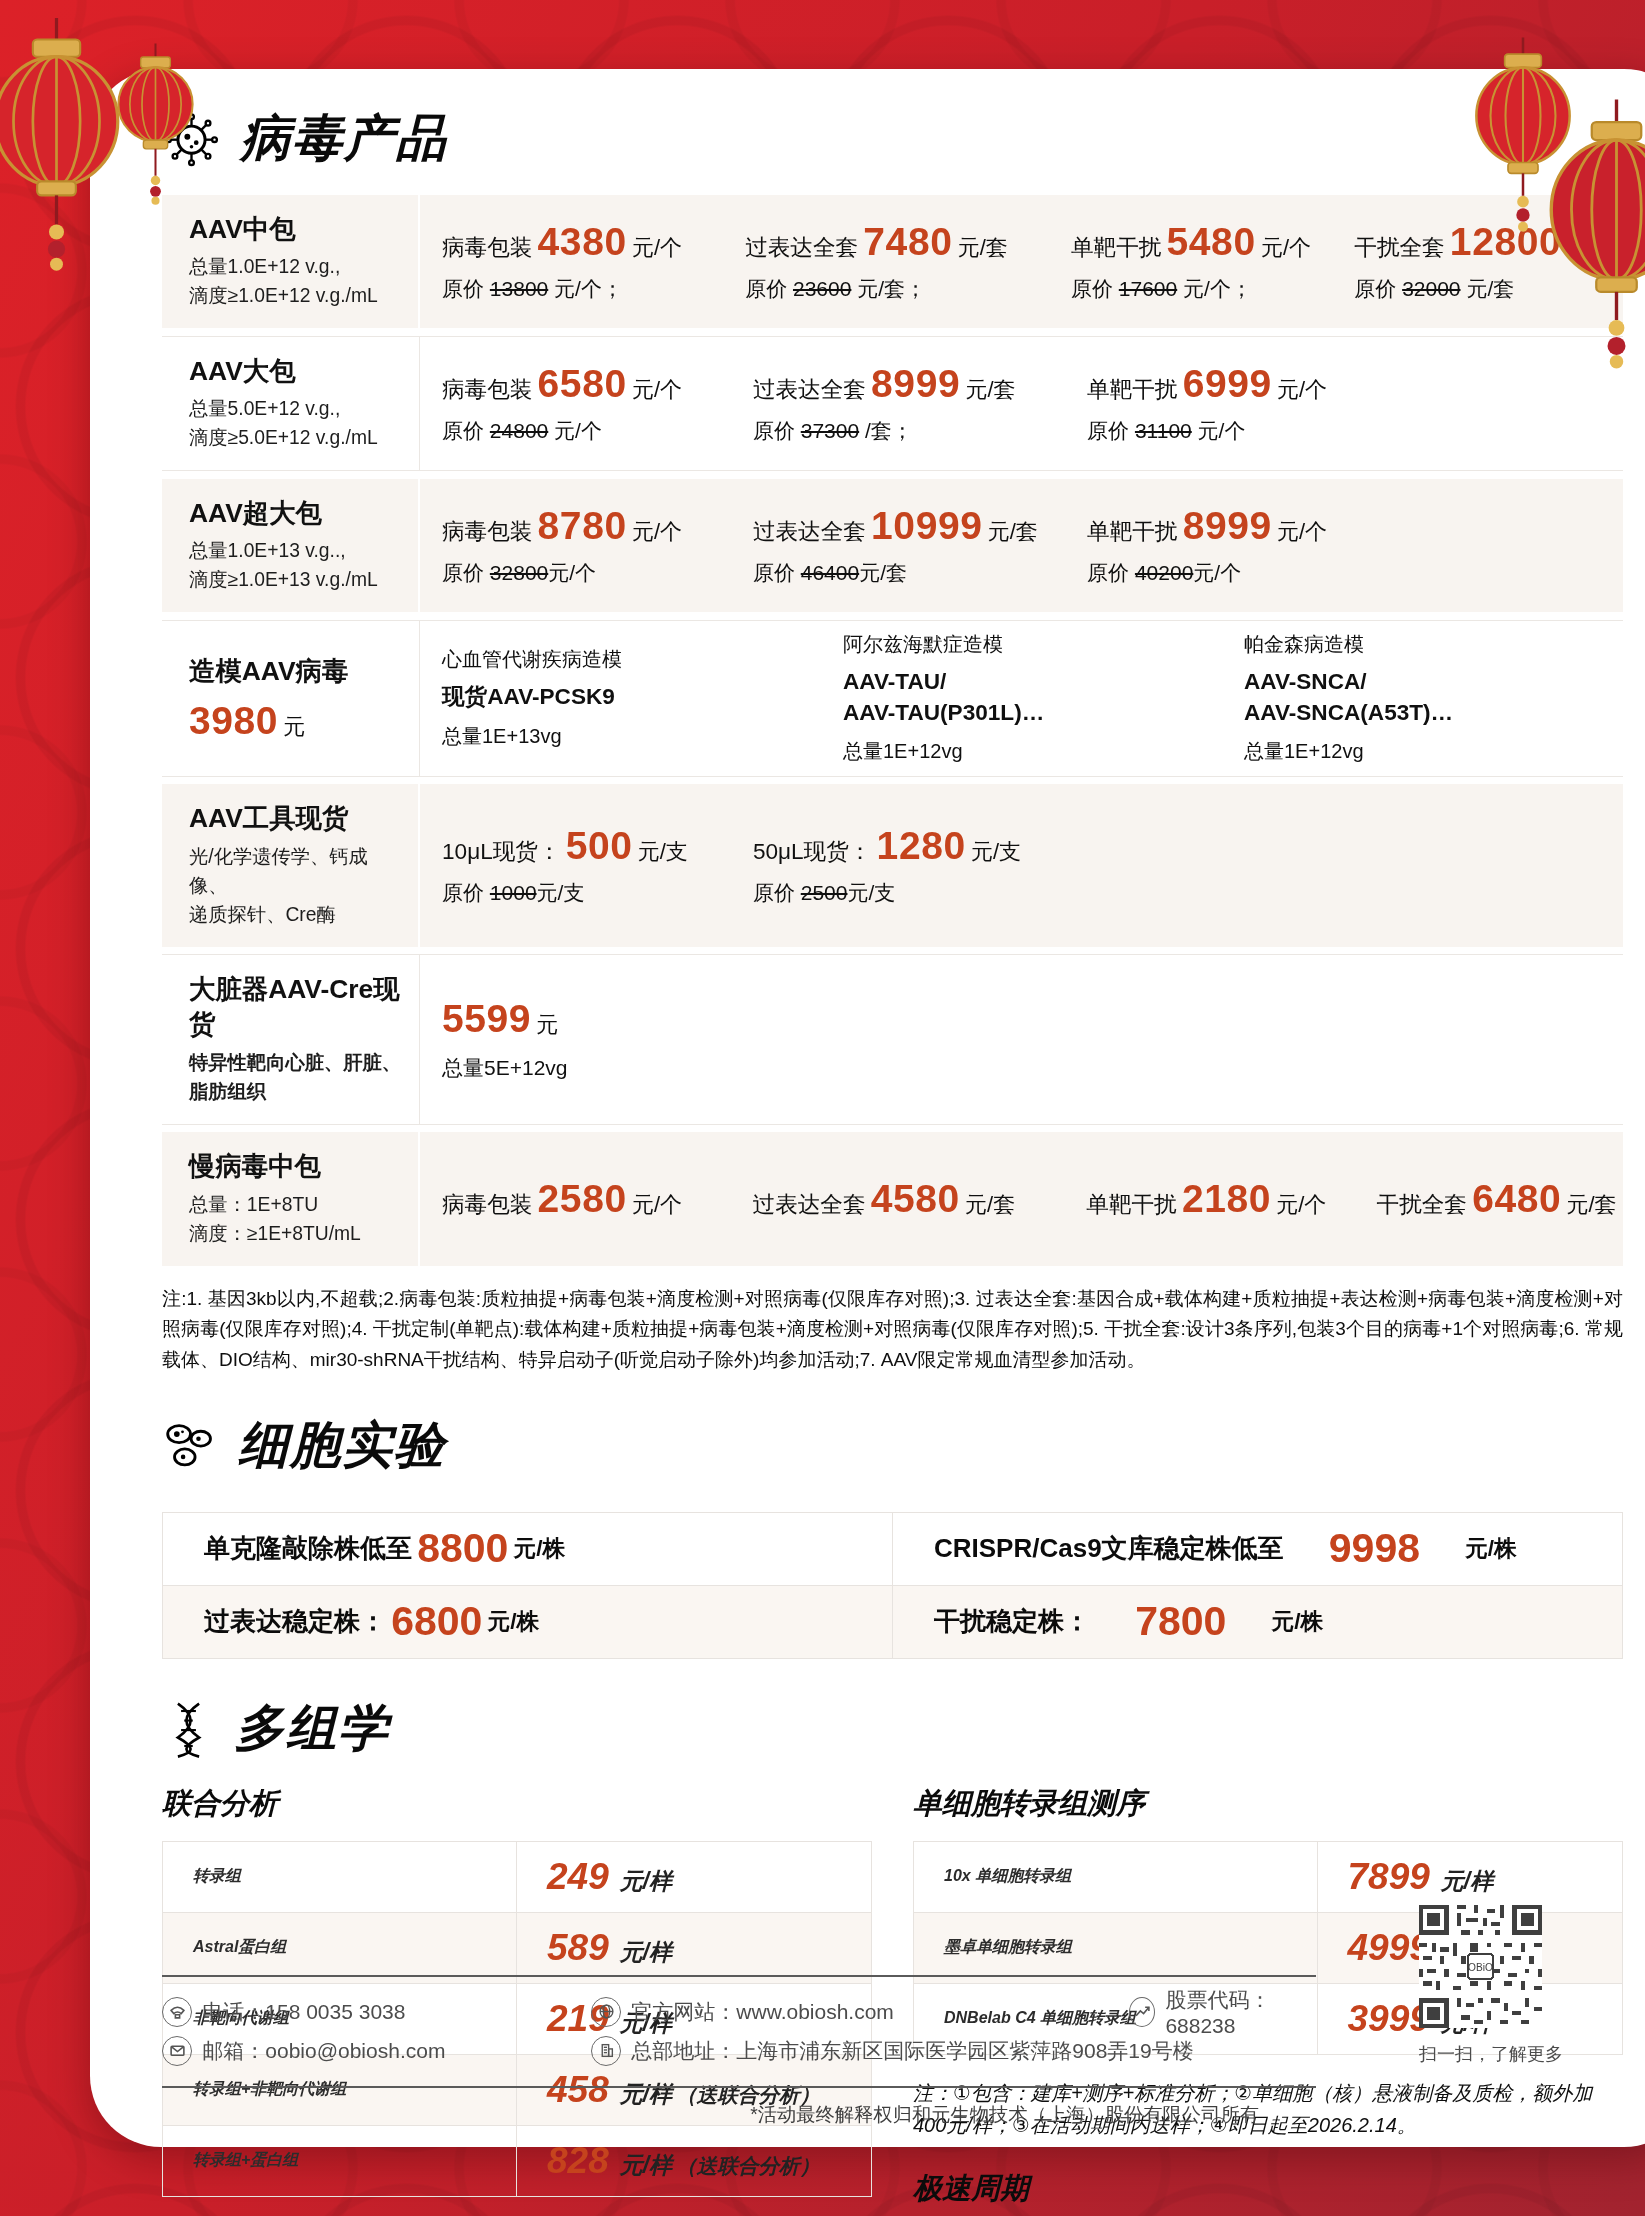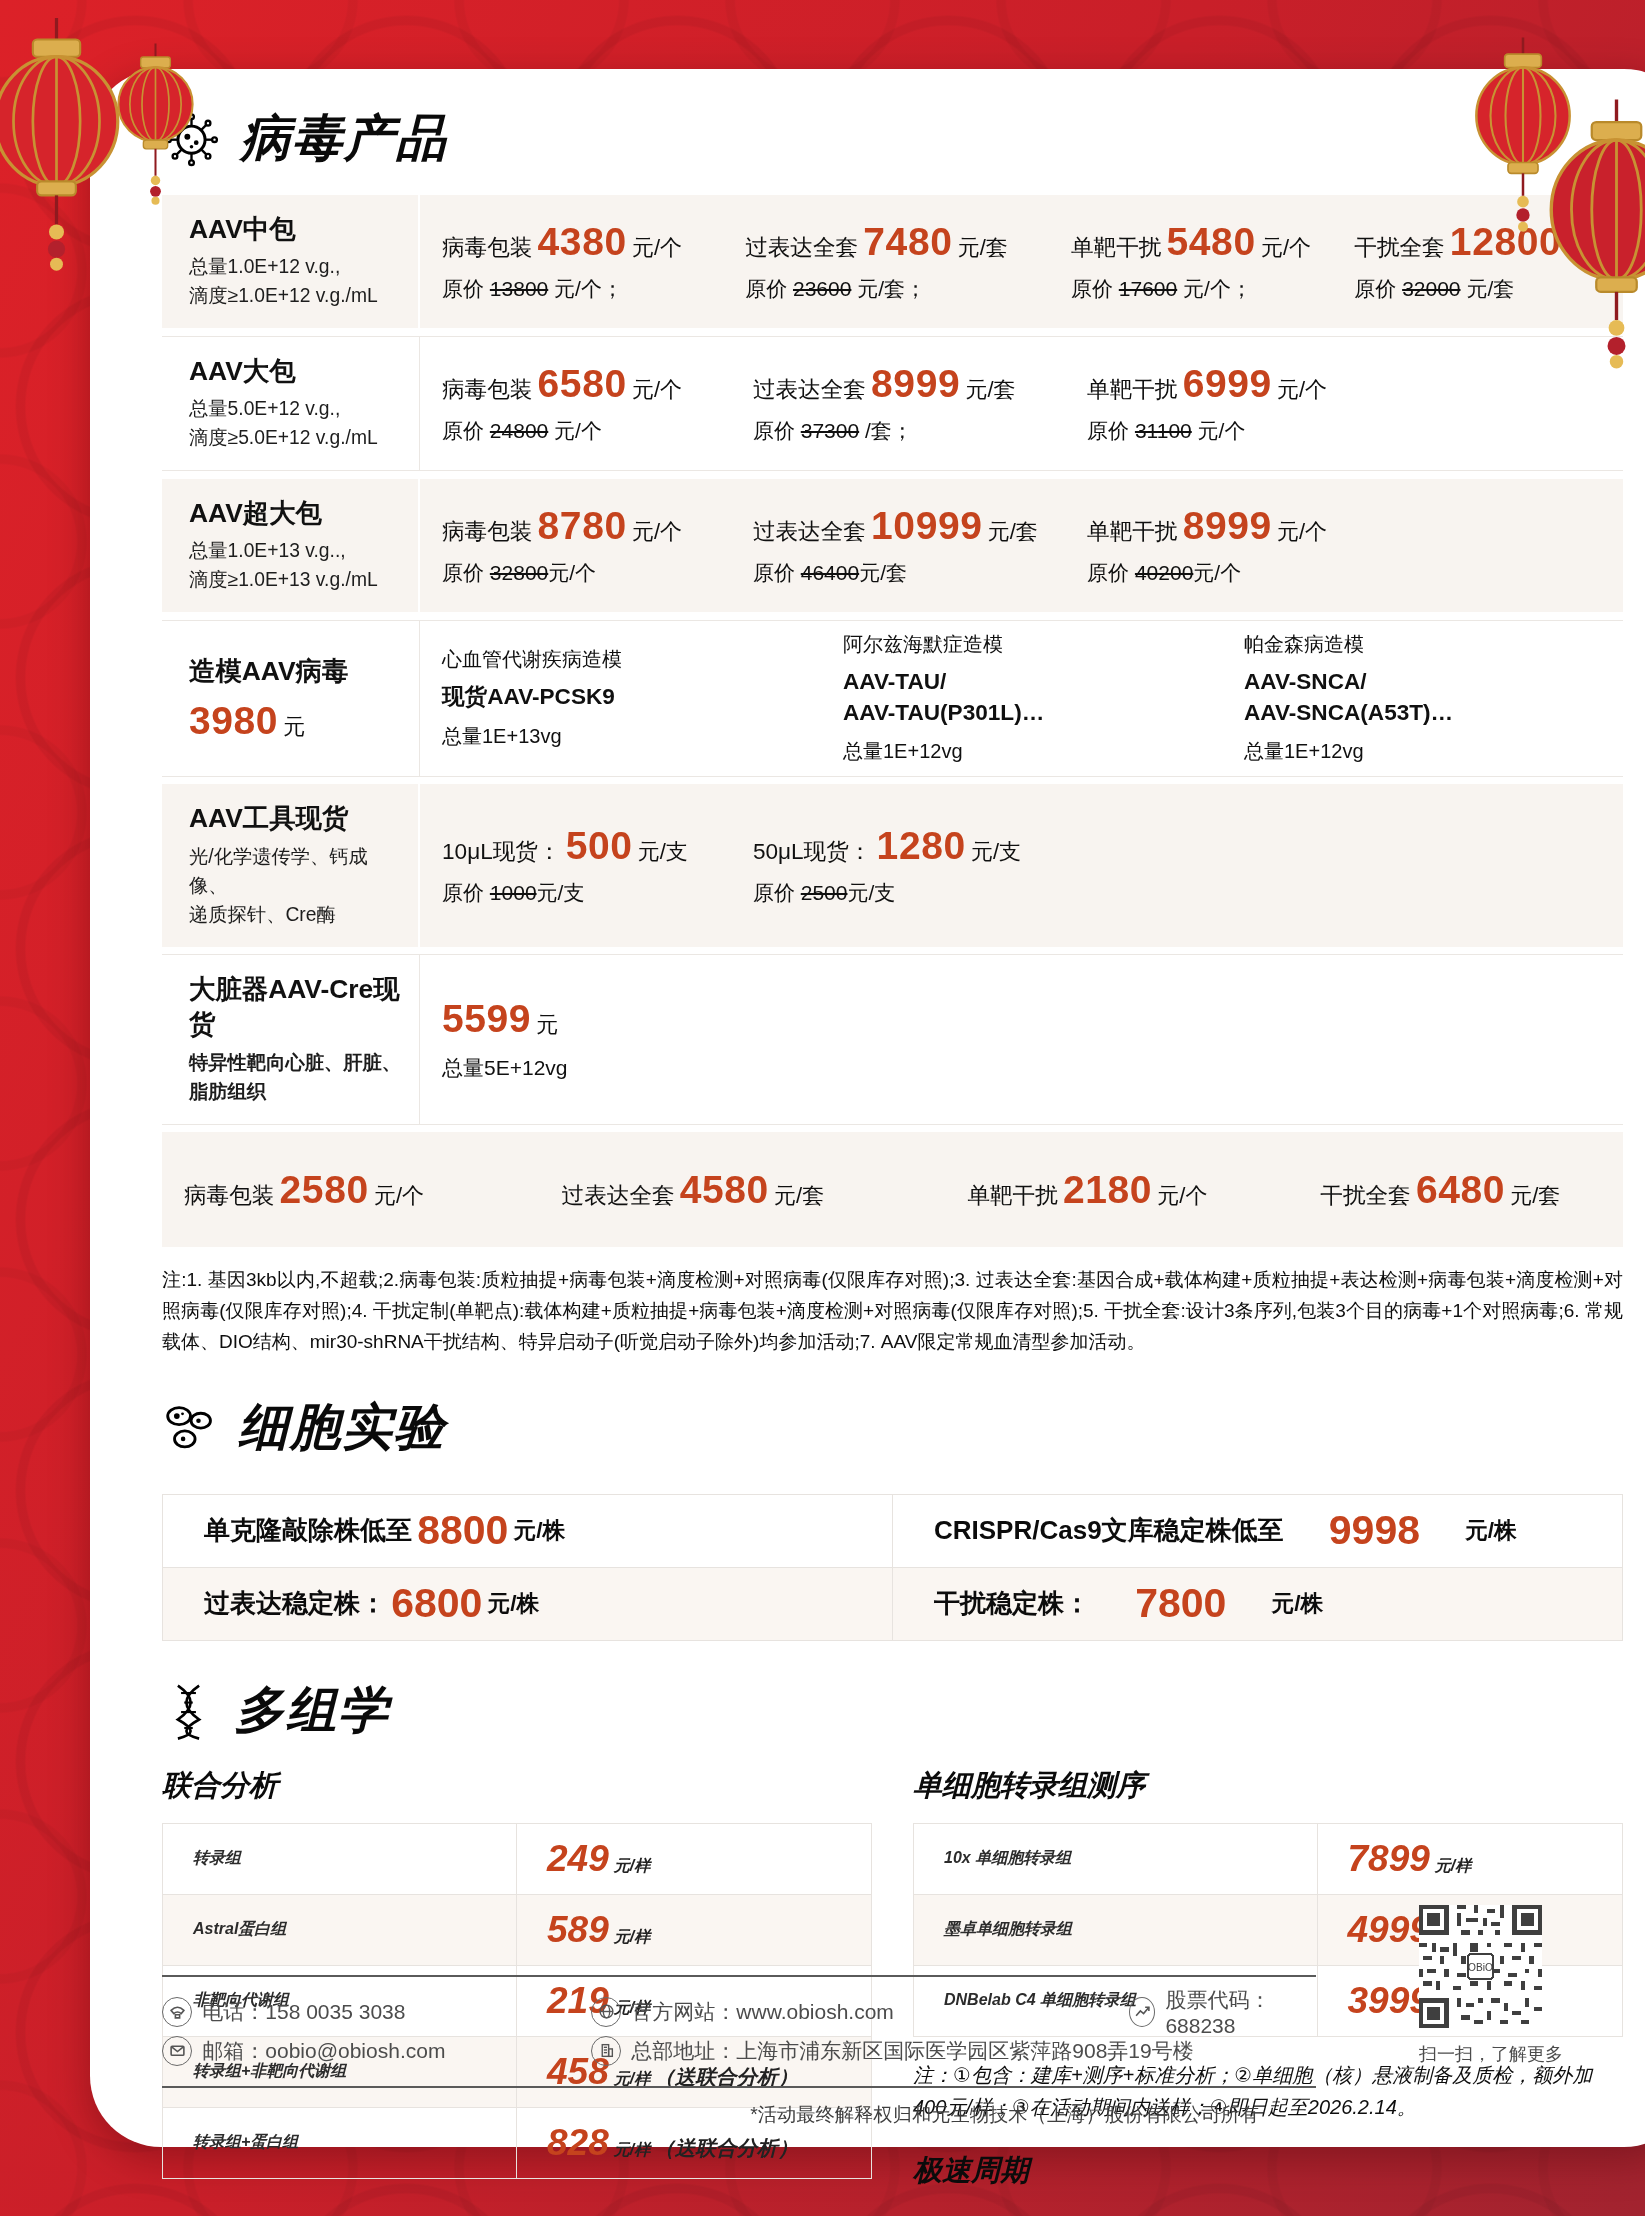--- a/index.html
+++ b/index.html
@@ -63,21 +63,21 @@
   .osub{font-size:29px;font-weight:bold;color:#0b0b0b;}
   .otable{margin-top:17px;border:1.3px solid #e7e3df;}
   .orow{display:flex;height:70px;}
   .orow + .orow{border-top:1.3px solid #e7e3df;}
   .orow.alt{background:#faf6f2;}
   .o-name{flex:0 0 50%;display:flex;align-items:center;padding-left:30px;
           font-size:16px;font-weight:bold;color:#2c2c2c;box-sizing:border-box;border-right:1.3px solid #e7e3df;}
   .sc .o-name{flex:0 0 57%;}
   .o-price{flex:1;display:flex;align-items:baseline;align-self:center;padding-left:30px;white-space:nowrap;}
   .o-num{font-size:37px;font-weight:bold;color:#c5431d;}
-  .o-unit{font-size:16px;font-weight:bold;color:#222;margin-left:5px;}
+  .o-unit{font-size:23px;font-weight:bold;color:#222;margin-left:11px;}
   .o-extra{font-size:20.6px;font-weight:bold;color:#222;margin-left:3.9px;}
   .onote{margin-top:22px;font-size:20px;color:#0e0e0e;line-height:1.6;}
   .fast-title{font-size:29px;font-weight:bold;color:#0b0b0b;margin-top:28px;}
   
   .footer{position:absolute;left:72px;right:72px;bottom:19.3px;}
   .f-line{width:1154px;height:1.9px;background:#5a5a5a;}
   .f-rows{margin:15.5px 0;width:1154px;}
   .f-row{display:flex;align-items:center;height:39px;}
   .f-item{display:flex;align-items:center;gap:10.3px;color:#4c4c4c;font-size:21px;}
   .f-item.c1{flex:0 0 429px;}
@@ -365,20 +365,25 @@
           <div class="pline">
               <span class="p-num" style="margin-left:0">5599</span>
               <span class="p-unit">元</span>
             </div>
           <div class="oline" style="margin-top:13px"><span>总量5E+12vg</span></div>
         </div>
       </div>
     </div>
 
     <div class="vrow beige">
+      <div class="vlabel">
+        <div class="row-name">慢病毒中包</div>
+        <div class="row-sub pre">总量：1E+8TU
+滴度：≥1E+8TU/mL</div>
+      </div>
       <div class="vcells">
         <div class="vcell">
           <div class="pline">
               <span class="p-prefix">病毒包装</span>
               <span class="p-num">2580</span>
               <span class="p-unit">元/个</span>
             </div>
         </div>
         <div class="vcell">
           <div class="pline">

